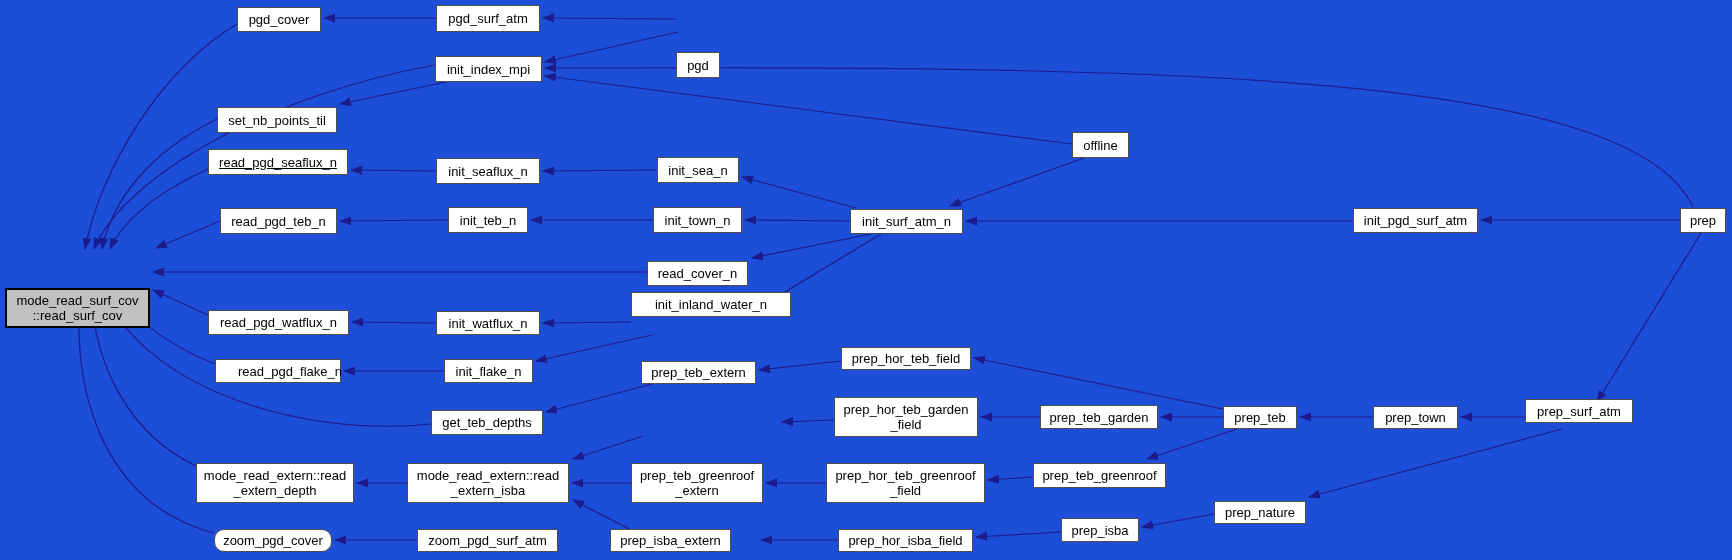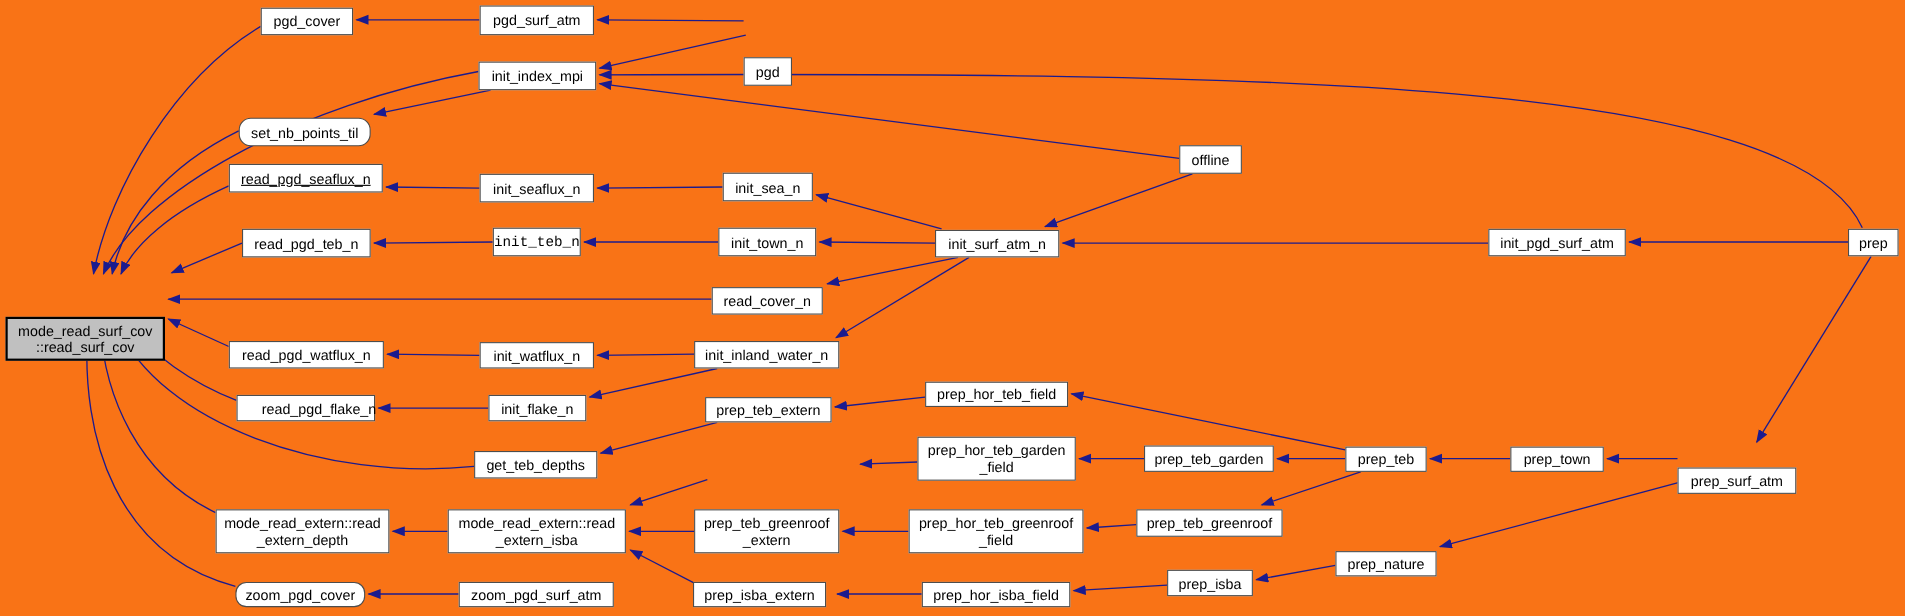--- a/index.html
+++ b/index.html
@@ -1,19 +1,19 @@
 <!DOCTYPE html>
 <html><head>
 <meta charset="utf-8">
 <style>
   html,body{margin:0;padding:0;background:#ffffff;}
   #canvas{
     position:relative;
     width:1732px;height:560px;
-    background:#f97316;
+    background:#1d4ed8;
     font-family:"Liberation Sans","DejaVu Sans",sans-serif;
     overflow:hidden;
   }
   #edge-layer{position:absolute;left:0;top:0;width:1732px;height:560px;}
   .edge{fill:none;stroke-width:1.2px;}
   .node{
     position:absolute;
     box-sizing:border-box;
     display:flex;align-items:center;justify-content:center;
     text-align:center;
@@ -92,56 +92,56 @@
       <path d="M208,315 L153,290" class="edge" stroke="#1b1b8e" marker-end="url(#arrow)"></path>
       <path d="M215,364 C172,347 138,322 119,296" class="edge" stroke="#1b1b8e" marker-end="url(#arrow)"></path>
       <path d="M431,424 C295,438 145,385 106,295" class="edge" stroke="#1b1b8e" marker-end="url(#arrow)"></path>
       <path d="M196,466 C125,432 95,360 91,295" class="edge" stroke="#1b1b8e" marker-end="url(#arrow)"></path>
       <path d="M214,533 C108,505 72,400 80,295" class="edge" stroke="#1b1b8e" marker-end="url(#arrow)"></path>
     </svg>
 <div class="node" style="left: 237px; top: 7px; width: 84px; height: 25px;">pgd_cover</div>
     <div class="node" style="left: 436px; top: 5px; width: 104px; height: 27px;">pgd_surf_atm</div>
     <div class="node" style="left: 676px; top: 6px; width: 44px; height: 26px; margin-top: 46px;">pgd</div>
     <div class="node" style="left: 435px; top: 56px; width: 107px; height: 26px;">init_index_mpi</div>
-    <div class="node" style="left: 217px; top: 107px; width: 120px; height: 26px; border-radius: 11px;">set_nb_points_til</div>
+    <div class="node" style="left: 217px; top: 107px; width: 120px; height: 26px;">set_nb_points_til</div>
     <div class="node" style="left: 1072px; top: 132px; width: 57px; height: 26px;">offline</div>
     <div class="node" style="left: 208px; top: 149px; width: 140px; height: 26px; text-decoration: underline;">read_pgd_seaflux_n</div>
     <div class="node" style="left: 436px; top: 158px; width: 104px; height: 26px;">init_seaflux_n</div>
     <div class="node" style="left: 657px; top: 157px; width: 82px; height: 26px;">init_sea_n</div>
     <div class="node" style="left: 220px; top: 208px; width: 117px; height: 26px;">read_pgd_teb_n</div>
-    <div class="node" style="left: 448px; top: 207px; width: 80px; height: 26px; font-family: Liberation Mono, monospace;">init_teb_n</div>
+    <div class="node" style="left: 448px; top: 207px; width: 80px; height: 26px;">init_teb_n</div>
     <div class="node" style="left: 653px; top: 207px; width: 89px; height: 26px;">init_town_n</div>
     <div class="node" style="left: 850px; top: 209px; width: 113px; height: 25px;">init_surf_atm_n</div>
     <div class="node" style="left: 1353px; top: 208px; width: 125px; height: 25px;">init_pgd_surf_atm</div>
     <div class="node" style="left: 1680px; top: 208px; width: 46px; height: 25px;">prep</div>
     <div class="node hub" style="left: 5px; top: 252px; width: 145px; height: 40px; margin-top: 36px;">mode_read_surf_cov
 ::read_surf_cov</div>
     <div class="node" style="left: 647px; top: 261px; width: 101px; height: 25px;">read_cover_n</div>
     <div class="node" style="left: 208px; top: 310px; width: 141px; height: 25px;">read_pgd_watflux_n</div>
     <div class="node" style="left: 436px; top: 311px; width: 104px; height: 24px;">init_watflux_n</div>
-    <div class="node" style="left: 631px; top: 310px; width: 132px; height: 25px;">init_inland_water_n</div>
+    <div class="node" style="left: 631px; top: 292px; width: 160px; height: 25px;">init_inland_water_n</div>
     <div class="node" style="left: 215px; top: 359px; width: 126px; height: 24px; padding-left: 24px;">read_pgd_flake_n</div>
     <div class="node" style="left: 444px; top: 359px; width: 89px; height: 24px;">init_flake_n</div>
     <div class="node" style="left: 641px; top: 361px; width: 115px; height: 23px;">prep_teb_extern</div>
     <div class="node" style="left: 841px; top: 347px; width: 130px; height: 23px;">prep_hor_teb_field</div>
     <div class="node" style="left: 431px; top: 410px; width: 112px; height: 25px;">get_teb_depths</div>
     <div class="node" style="left: 834px; top: 397px; width: 144px; height: 40px;">prep_hor_teb_garden
 _field</div>
     <div class="node" style="left: 1040px; top: 405px; width: 118px; height: 24px;">prep_teb_garden</div>
     <div class="node" style="left: 1223px; top: 406px; width: 74px; height: 23px;">prep_teb</div>
     <div class="node" style="left: 1373px; top: 406px; width: 85px; height: 23px;">prep_town</div>
-    <div class="node" style="left: 1525px; top: 425px; width: 108px; height: 24px;">prep_surf_atm</div>
+    <div class="node" style="left: 1525px; top: 399px; width: 108px; height: 24px;">prep_surf_atm</div>
     <div class="node" style="left: 196px; top: 463px; width: 158px; height: 40px;">mode_read_extern::read
 _extern_depth</div>
     <div class="node" style="left: 407px; top: 463px; width: 162px; height: 40px;">mode_read_extern::read
 _extern_isba</div>
     <div class="node" style="left: 631px; top: 463px; width: 132px; height: 40px;">prep_teb_greenroof
 _extern</div>
     <div class="node" style="left: 826px; top: 463px; width: 159px; height: 40px;">prep_hor_teb_greenroof
 _field</div>
     <div class="node" style="left: 1033px; top: 463px; width: 133px; height: 25px;">prep_teb_greenroof</div>
     <div class="node" style="left: 1214px; top: 501px; width: 92px; height: 23px;">prep_nature</div>
     <div class="node" style="left: 214px; top: 529px; width: 118px; height: 23px; border-radius: 10px;">zoom_pgd_cover</div>
     <div class="node" style="left: 417px; top: 529px; width: 141px; height: 23px;">zoom_pgd_surf_atm</div>
-    <div class="node" style="left: 630px; top: 529px; width: 121px; height: 23px;">prep_isba_extern</div>
+    <div class="node" style="left: 610px; top: 529px; width: 121px; height: 23px;">prep_isba_extern</div>
     <div class="node" style="left: 838px; top: 529px; width: 135px; height: 23px;">prep_hor_isba_field</div>
     <div class="node" style="left: 1061px; top: 518px; width: 78px; height: 24px;">prep_isba</div>
   </div>
 
 </body></html>

